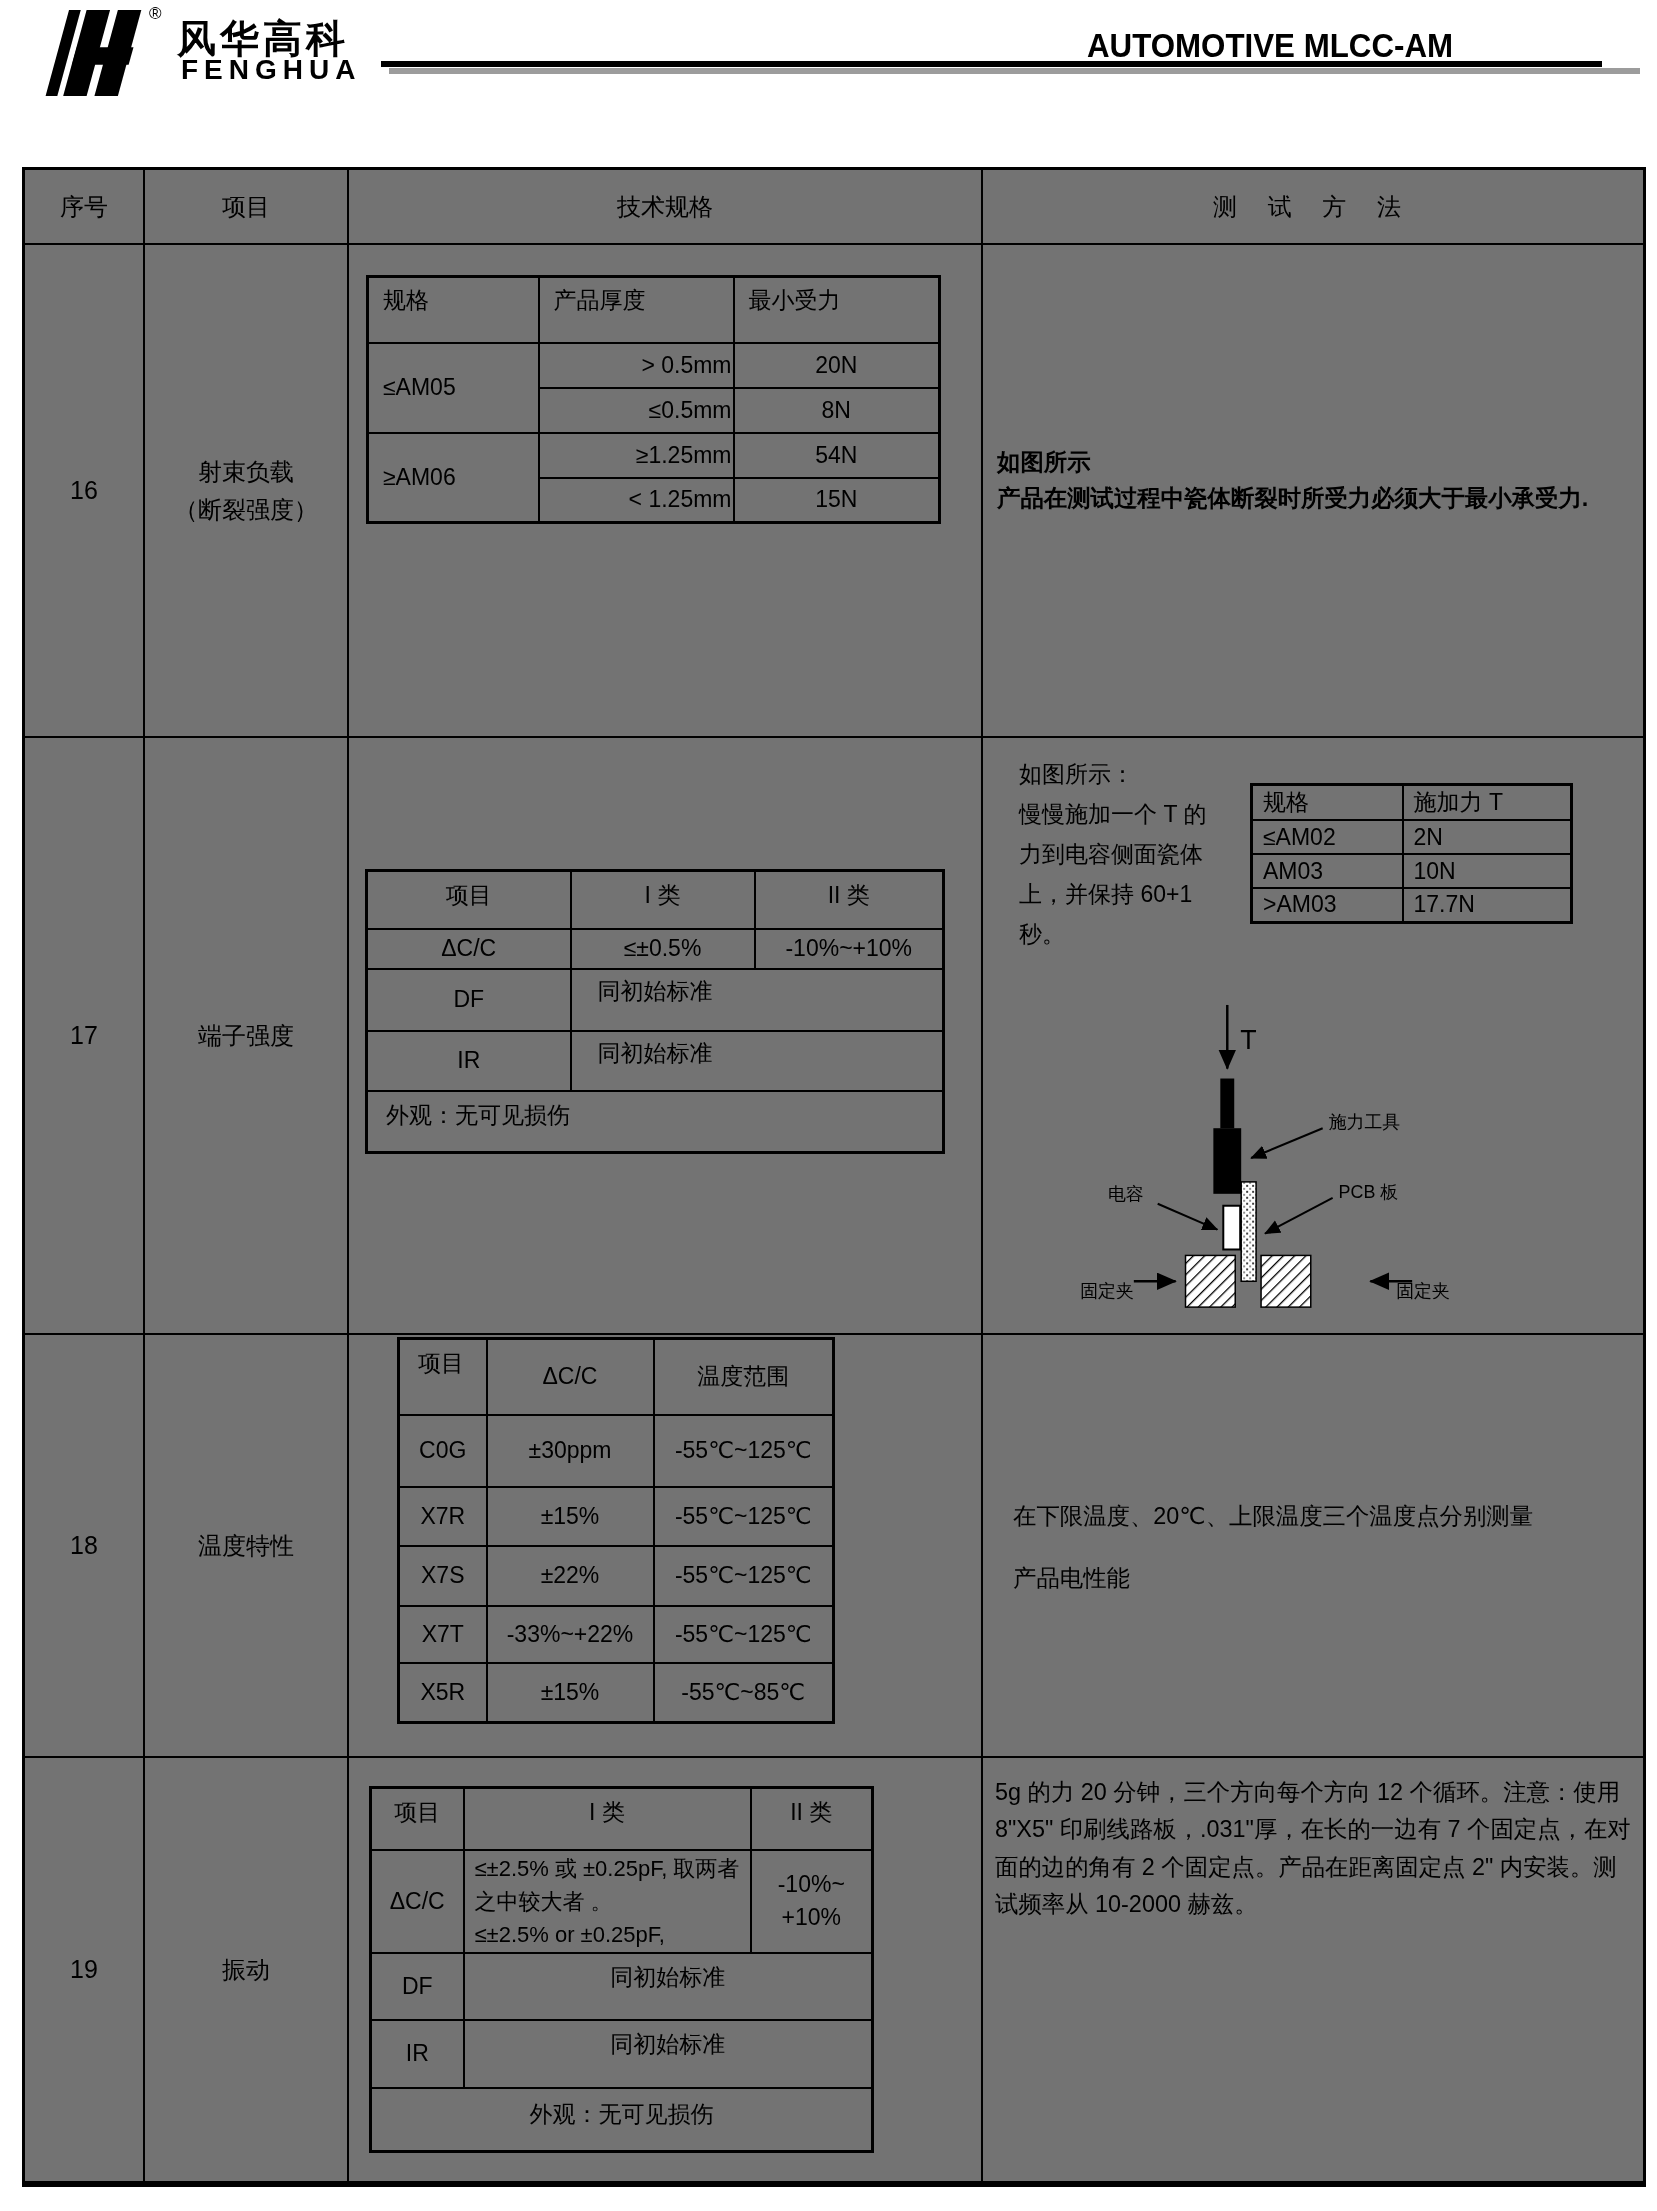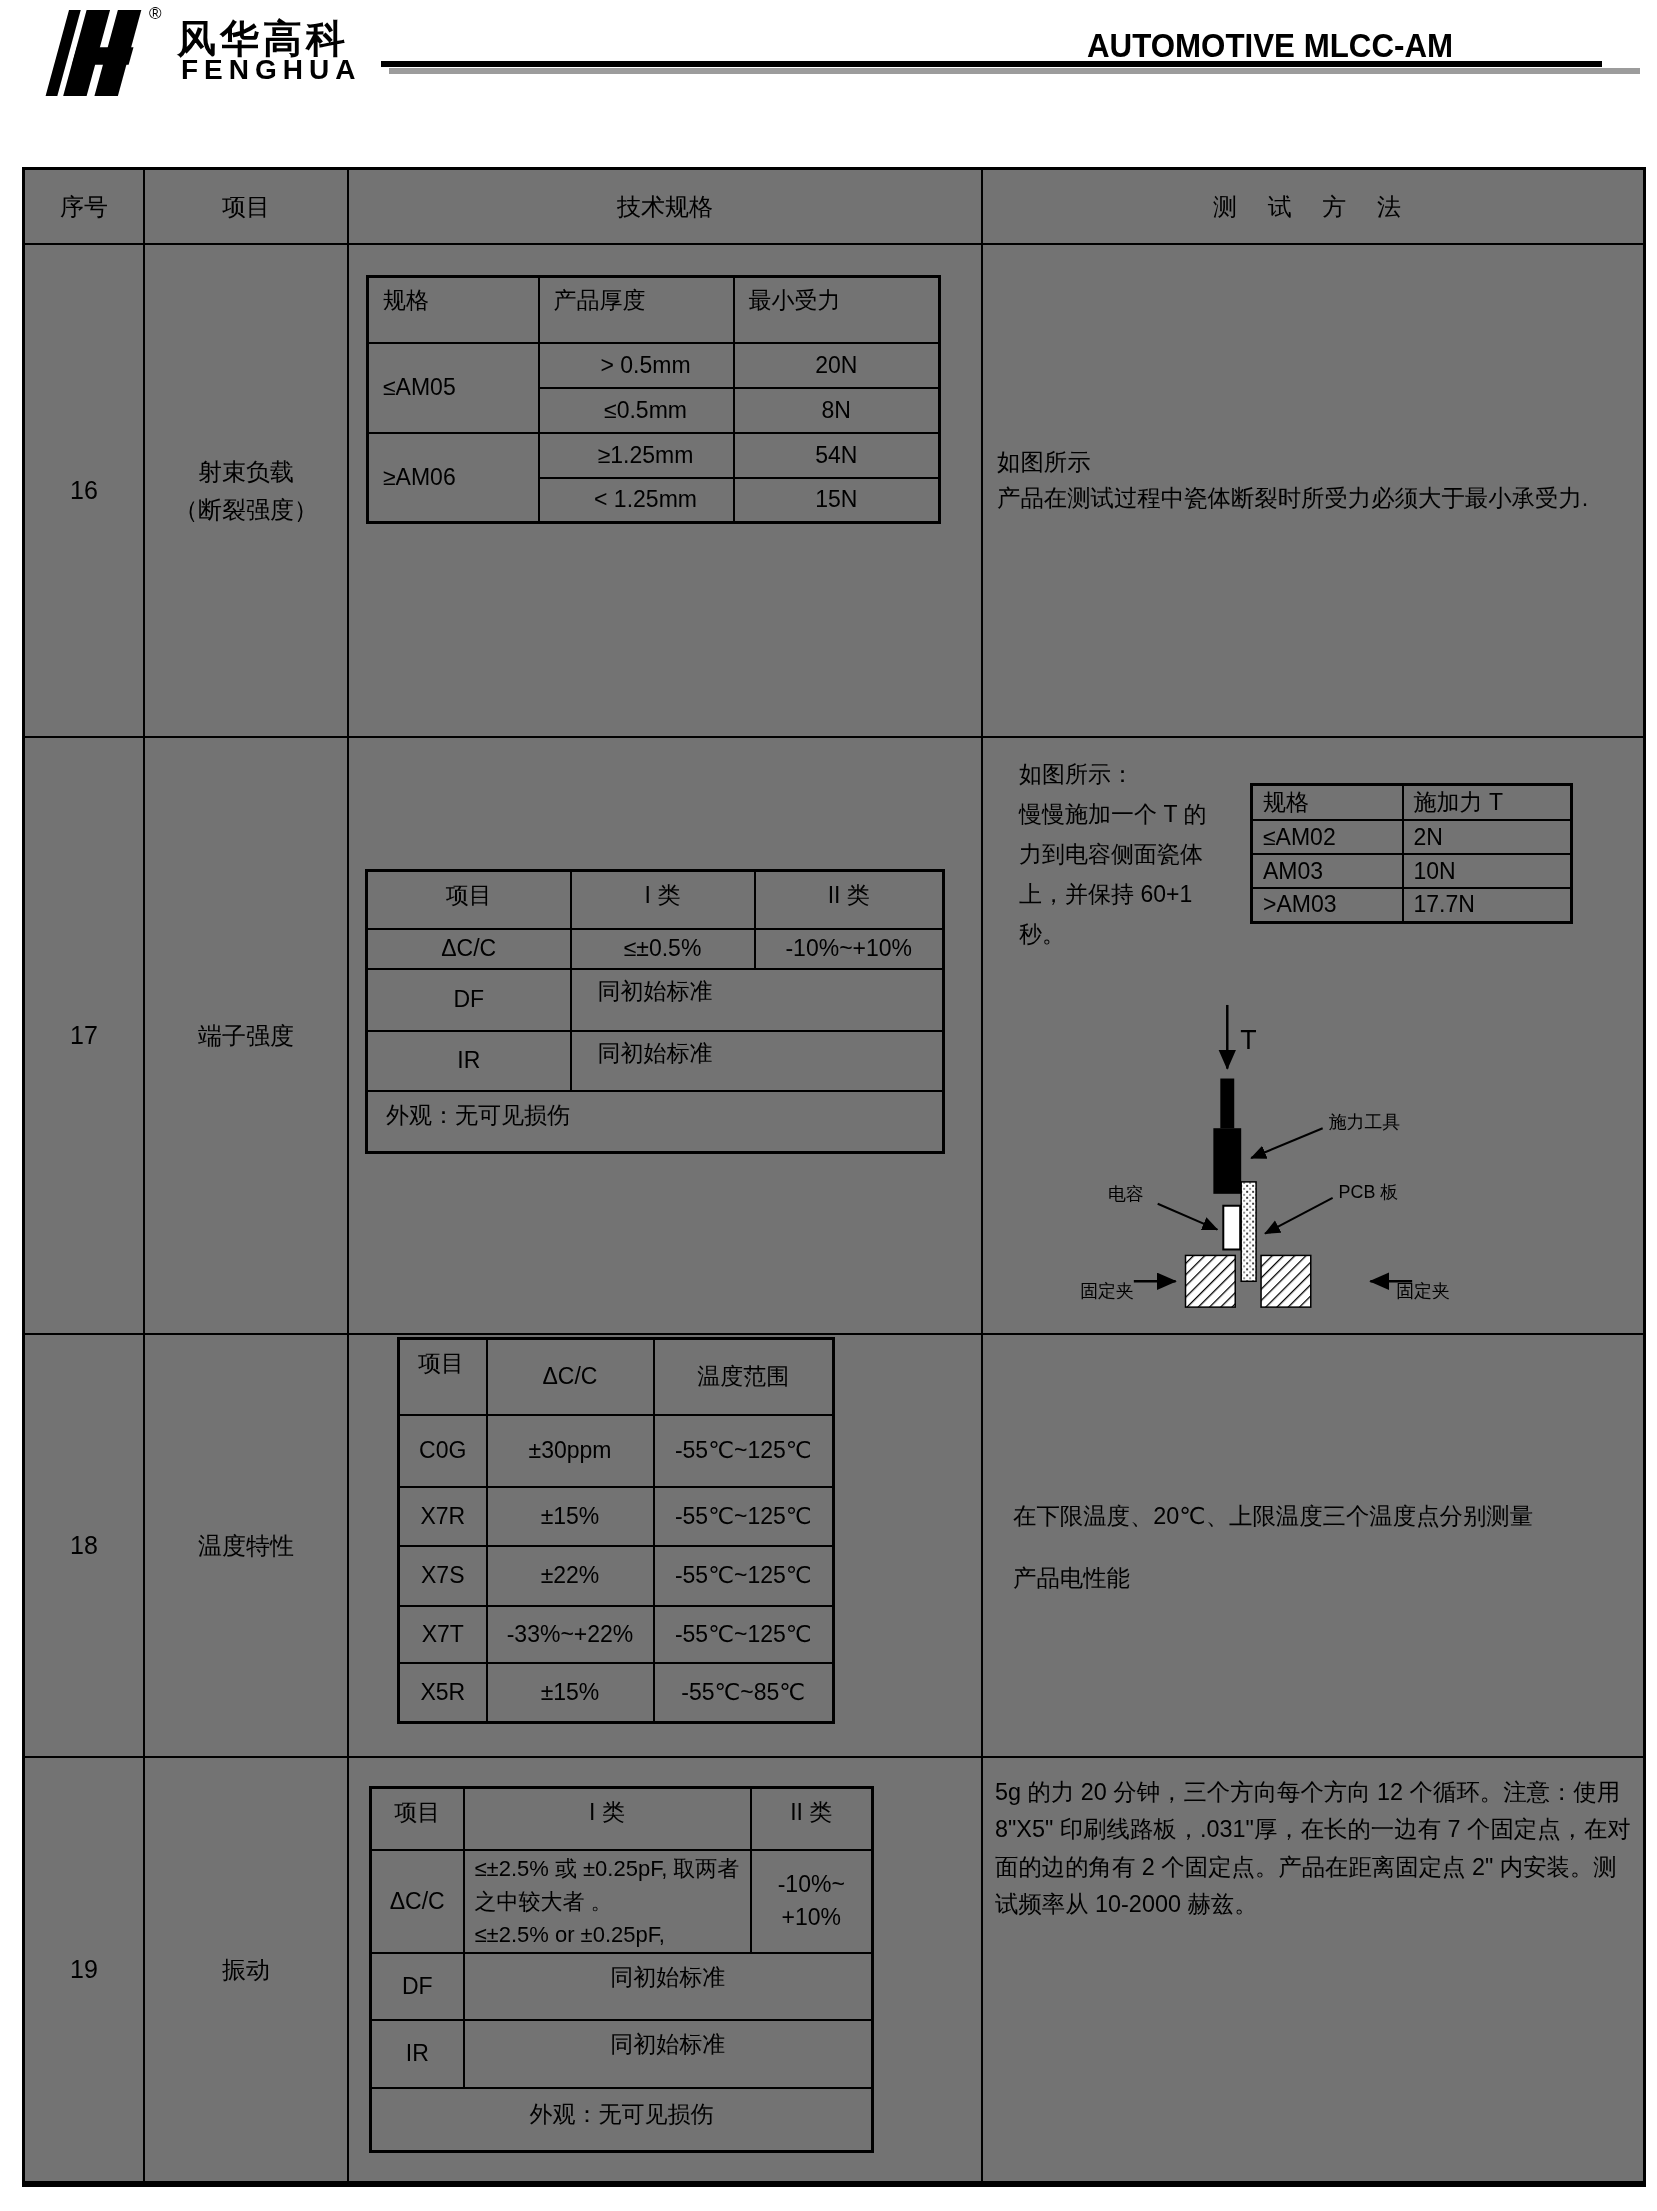--- a/index.html
+++ b/index.html
@@ -32,21 +32,21 @@
 
   
   table.inner{border-collapse:collapse;border:3px solid #000;table-layout:fixed;}
   table.inner td{border:2px solid #000;font-size:23px;overflow:hidden;}
 
   #tA{margin:30px 0 0 17px;width:572px;}
   #tA tr.h{height:66px;}
   #tA tr.h td{vertical-align:top;padding-top:7px;text-align:left;padding-left:14px;}
   #tA tr.d{height:45px;}
   #tA td.spec{vertical-align:middle;text-align:left;padding-left:14px;}
-  #tA td.thick{vertical-align:middle;text-align:center;padding-left:20px;}
+  #tA td.thick{vertical-align:middle;text-align:right;padding-left:20px;}
   #tA td.force{vertical-align:middle;text-align:center;}
 
   #tB{margin:131px 0 0 16px;width:577px;}
   #tB tr.h{height:58px;}
   #tB tr.h td{vertical-align:top;padding-top:8px;text-align:center;}
   #tB tr.dcc{height:40px;}
   #tB tr.dcc td{vertical-align:middle;text-align:center;}
   #tB tr.df{height:62px;}
   #tB tr.ir{height:60px;}
   #tB td.lbl{vertical-align:middle;text-align:center;}
@@ -75,21 +75,21 @@
   #tF td.lbl{vertical-align:middle;text-align:center;}
   #tF td.c1{vertical-align:middle;text-align:left;padding-left:10px;font-size:22px;line-height:33px;}
   #tF td.c1 p{margin:0;}
   #tF td.c2{vertical-align:middle;text-align:center;line-height:33px;}
   #tF tr.df{height:67px;} #tF tr.ir{height:68px;}
   #tF td.same{vertical-align:top;padding-top:8px;text-align:center;}
   #tF tr.ft{height:64px;}
   #tF td.foot{vertical-align:top;padding-top:10px;text-align:center;}
 
   .m16{position:absolute;left:14px;top:199px;width:625px;font-size:23.4px;line-height:1.55;}
-  .m16 p{margin:0;}
+  .m16 p{margin:0;font-weight:bold;}
   .m18{position:absolute;left:14px;top:149px;width:637px;font-size:23.4px;}
   .m18 p{margin:16px;}
   .m18 p+p{margin-top:30px;}
   .m19{position:absolute;left:12px;top:16px;width:637px;font-size:23.4px;line-height:1.6;}
   .m19 p{margin:0;}
 
   svg text{font-family:"Liberation Sans","DejaVu Sans",sans-serif;}
 </style>
 </head>
 <body>

